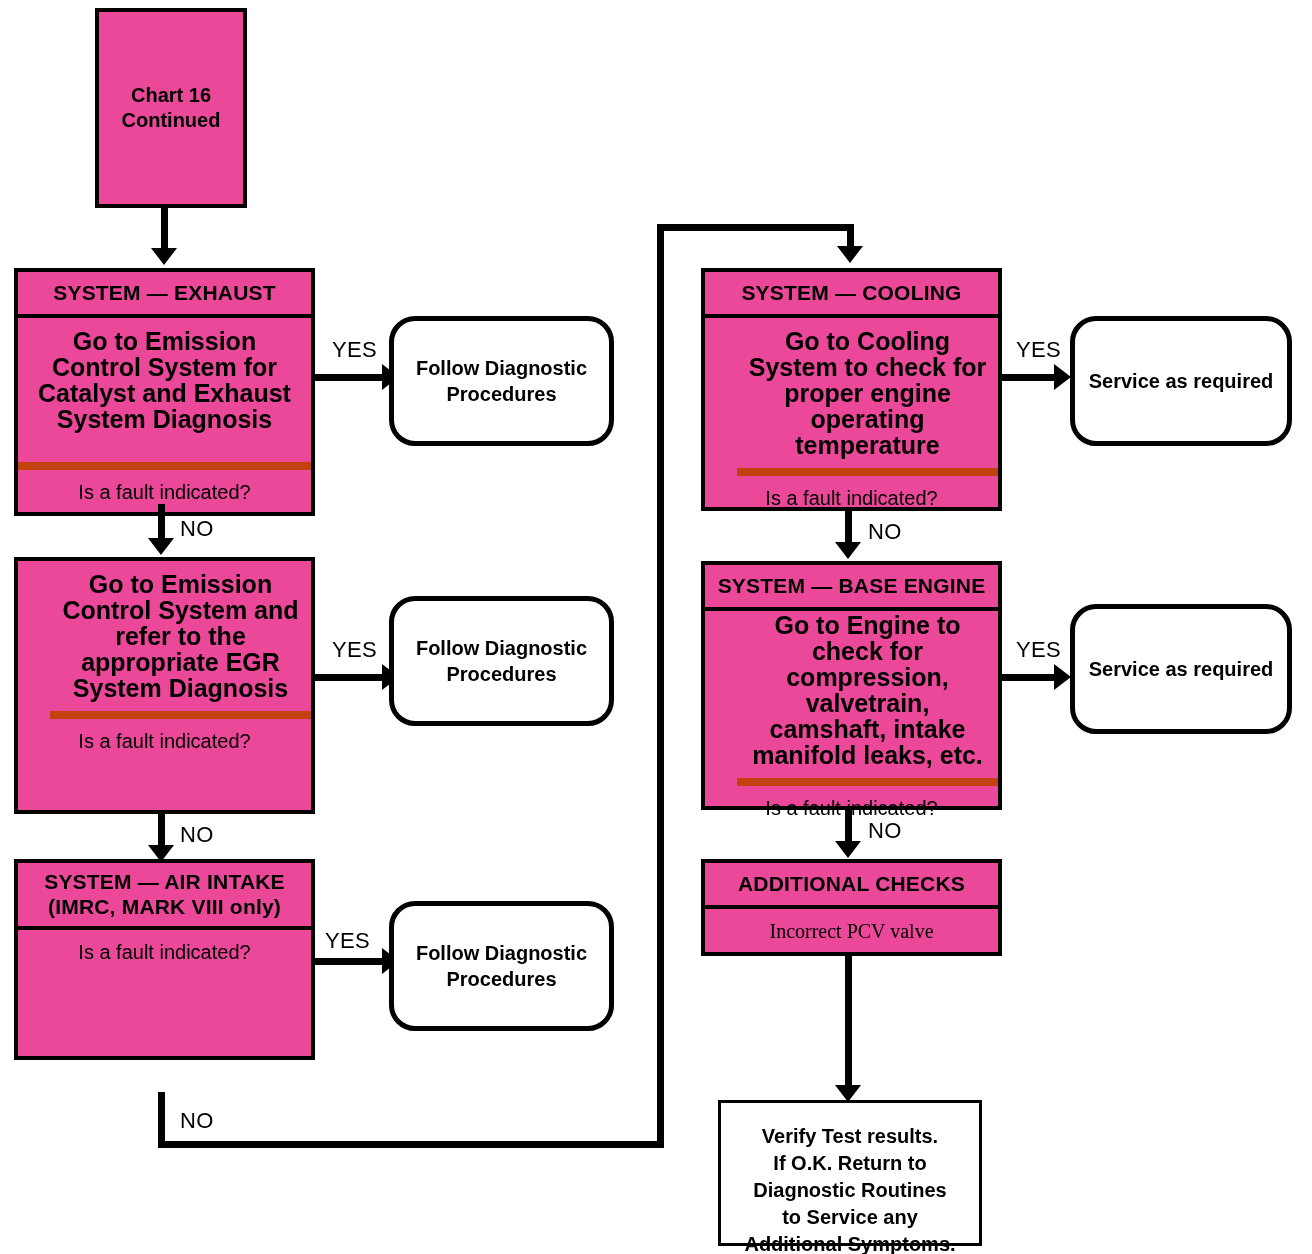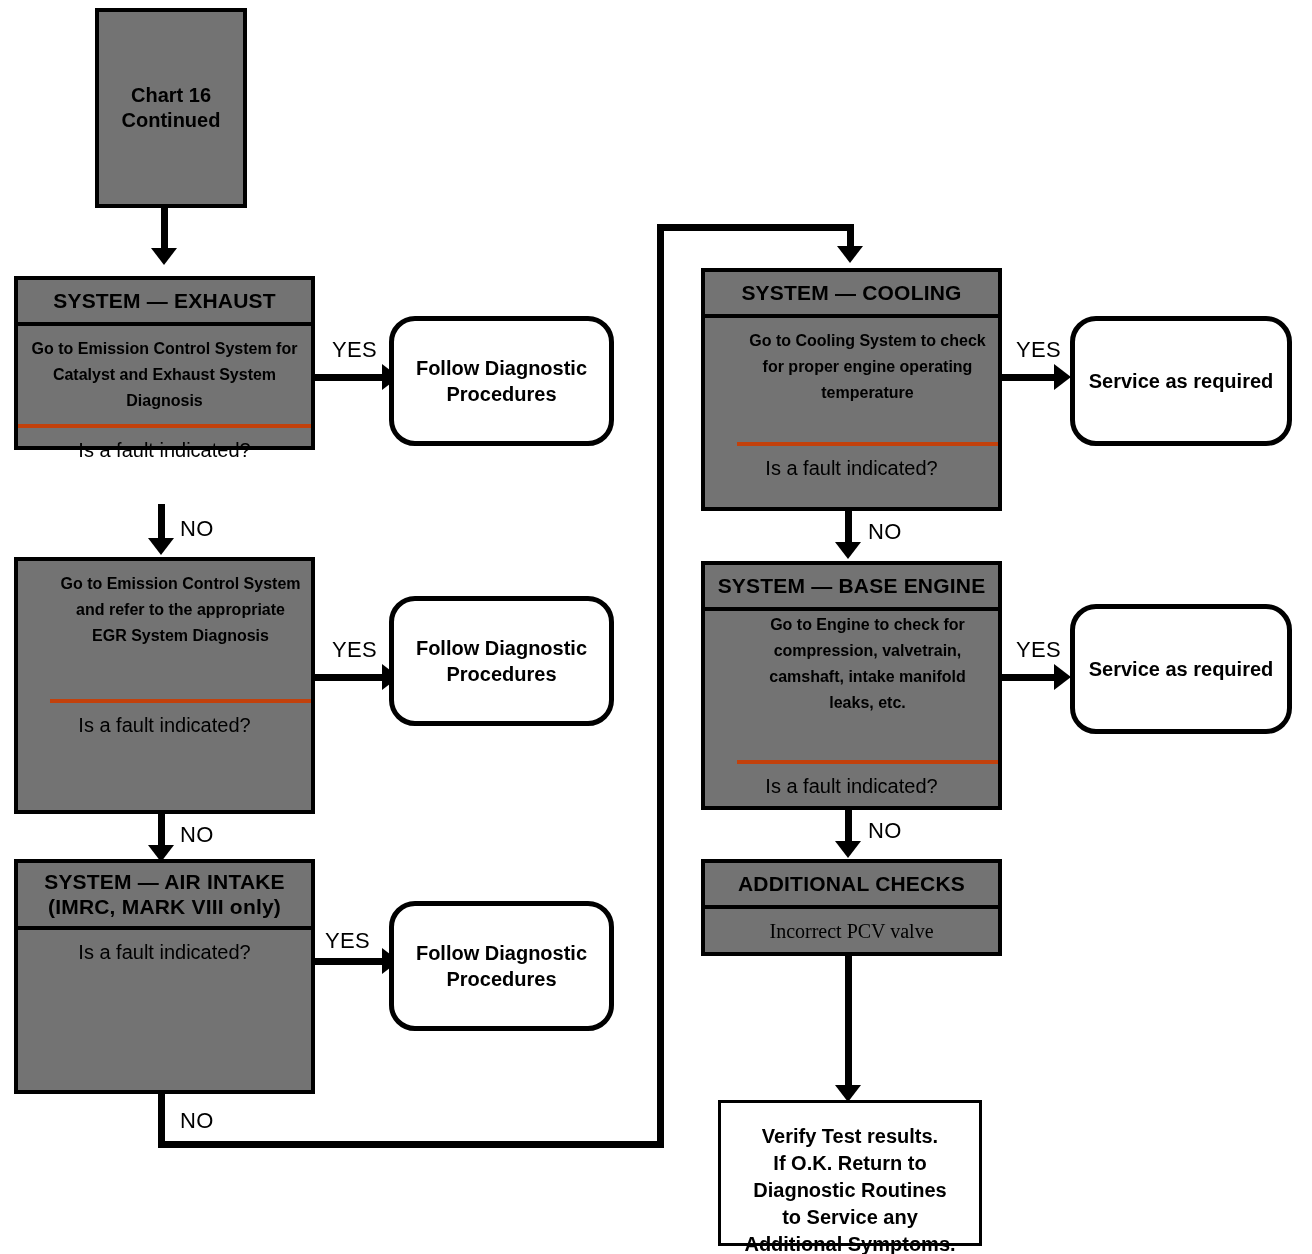--- a/index.html
+++ b/index.html
@@ -18,40 +18,40 @@
     height: 1254px;
     background: #ffffff;
     overflow: hidden;
   }
 
   
   .sysbox {
     position: absolute;
     box-sizing: border-box;
     border: 4px solid #000;
-    background: #737373;
+    background: #ec4899;
     display: flex;
     flex-direction: column;
   }
   .sysbox .hdr {
     border-bottom: 4px solid #000;
     text-align: center;
     font-weight: bold;
     font-size: 21px;
     line-height: 25px;
     padding: 8px 4px 9px 4px;
     letter-spacing: 0.2px;
   }
   .sysbox .hdr.two-line {
     padding: 6px 4px 7px 4px;
   }
   .sysbox .body {
-    border-bottom: 4px solid #c2410c;
-    font-weight: bold;
-    font-size: 16px;
+    border-bottom: 8px solid #c2410c;
+    font-weight: bold;
+    font-size: 25px;
     line-height: 26px;
     padding: 10px 10px 10px 10px;
     flex: 1 1 auto;
   }
   .sysbox .body.center { text-align: center; }
   .sysbox .body.left   { text-align: center; margin-left: 32px; }
   .sysbox .foot {
     text-align: center;
     font-size: 20px;
     line-height: 24px;
@@ -135,21 +135,21 @@
   <div class="sysbox" style="left:95px; top:8px; width:152px; height:200px; border-width:4px; display:flex; align-items:center; justify-content:center;">
     <div style="text-align:center; font-weight:bold; font-size:20px; line-height:25px; width:100%;">
       <div>Chart 16</div>
       <div>Continued</div>
     </div>
   </div>
 
   <div class="vline" style="left:161px; top:208px; height:42px;"></div>
   <div class="arrow-down" style="left:151px; top:248px;"></div>
 
-  <div class="sysbox" style="left:14px; top:276px; width:301px; height:174px;">
+  <div class="sysbox" style="left:14px; top:268px; width:301px; height:248px;">
     <div class="hdr">SYSTEM — EXHAUST</div>
     <div class="body center">Go to Emission Control System for Catalyst and Exhaust System Diagnosis</div>
     <div class="foot">Is a fault indicated?</div>
   </div>
 
   <div class="hline" style="left:313px; top:374px; width:72px;"></div>
   <div class="arrow-right" style="left:382px; top:364px;"></div>
   <div class="edgelabel" style="left:332px; top:339px;">YES</div>
   <div class="roundbox" style="left:389px; top:316px; width:225px; height:130px;">
     <span>Follow Diagnostic Procedures</span>
@@ -166,21 +166,21 @@
   <div class="hline" style="left:313px; top:674px; width:72px;"></div>
   <div class="arrow-right" style="left:382px; top:664px;"></div>
   <div class="edgelabel" style="left:332px; top:639px;">YES</div>
   <div class="roundbox" style="left:389px; top:596px; width:225px; height:130px;">
     <span>Follow Diagnostic Procedures</span>
   </div>
   <div class="vline" style="left:158px; top:812px; height:38px;"></div>
   <div class="arrow-down" style="left:148px; top:845px;"></div>
   <div class="edgelabel" style="left:180px; top:824px;">NO</div>
 
-  <div class="sysbox" style="left:14px; top:859px; width:301px; height:235px;">
+  <div class="sysbox" style="left:14px; top:859px; width:301px; height:201px;">
     <div class="hdr two-line">
       <div>SYSTEM — AIR INTAKE</div>
       <div>(IMRC, MARK VIII only)</div>
     </div>
     <div class="foot">Is a fault indicated?</div>
   </div>
   <div class="hline" style="left:313px; top:958px; width:72px;"></div>
   <div class="arrow-right" style="left:382px; top:948px;"></div>
   <div class="edgelabel" style="left:325px; top:930px;">YES</div>
   <div class="roundbox" style="left:389px; top:901px; width:225px; height:130px;">

